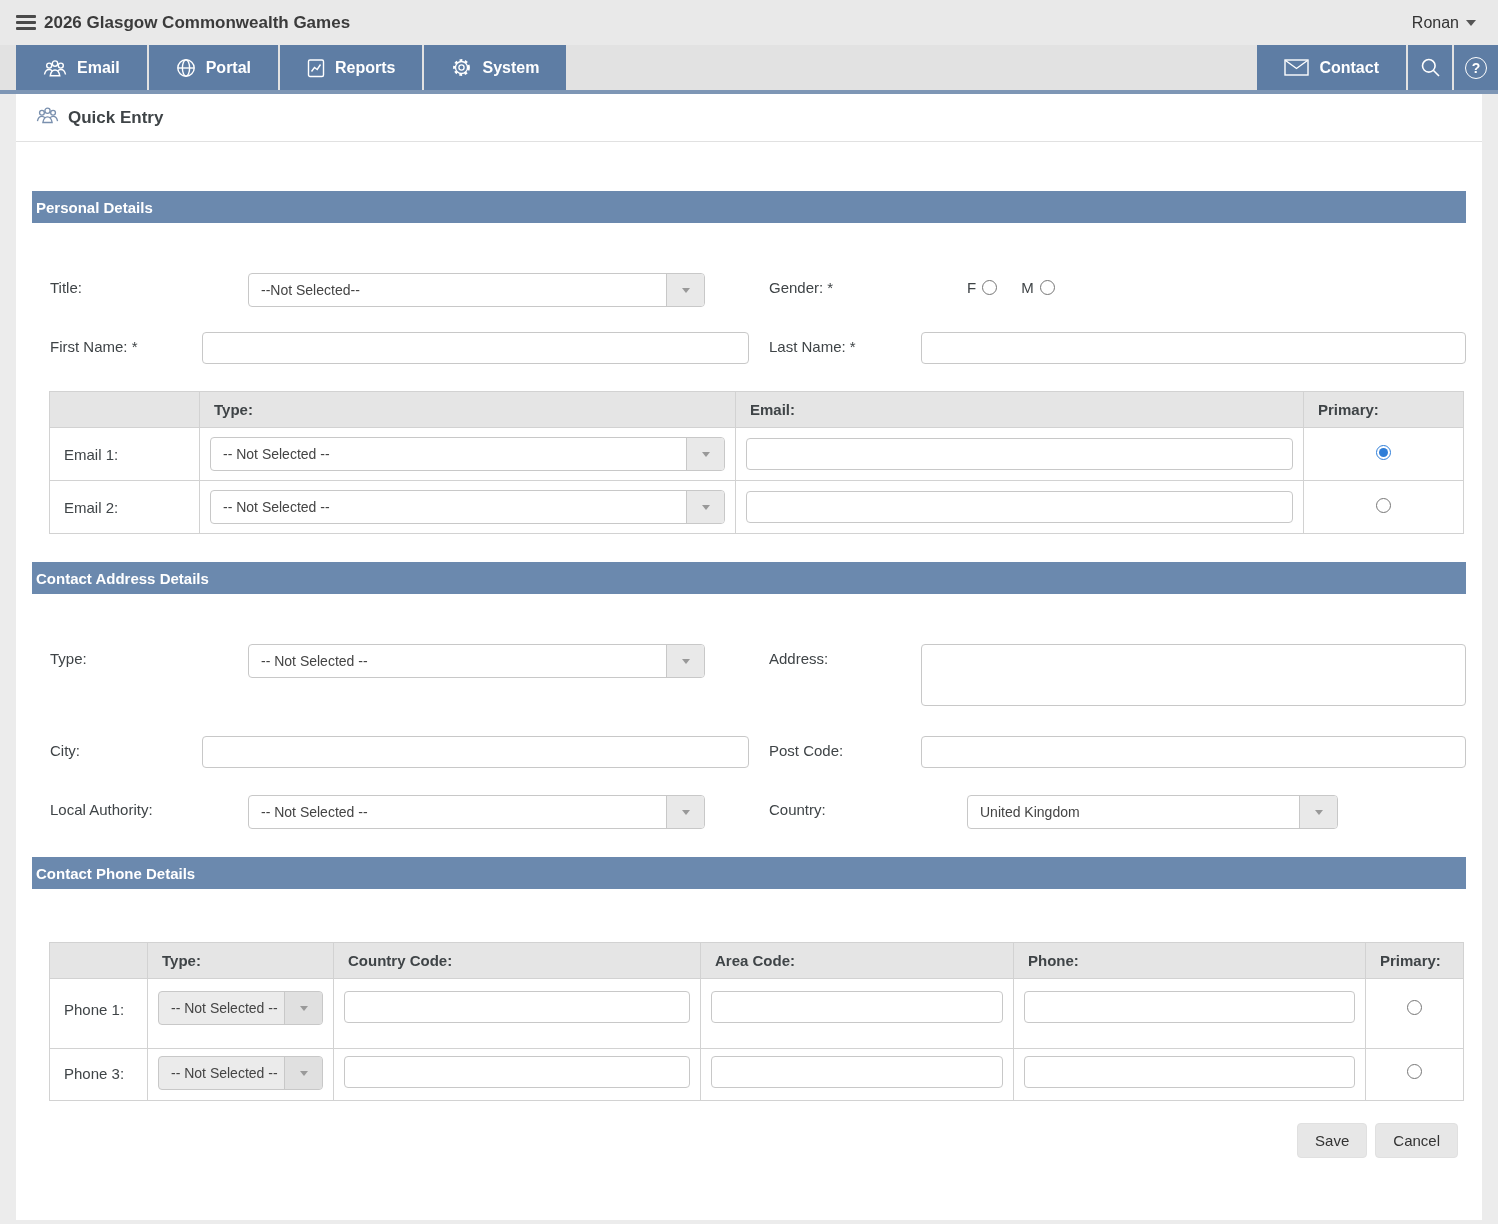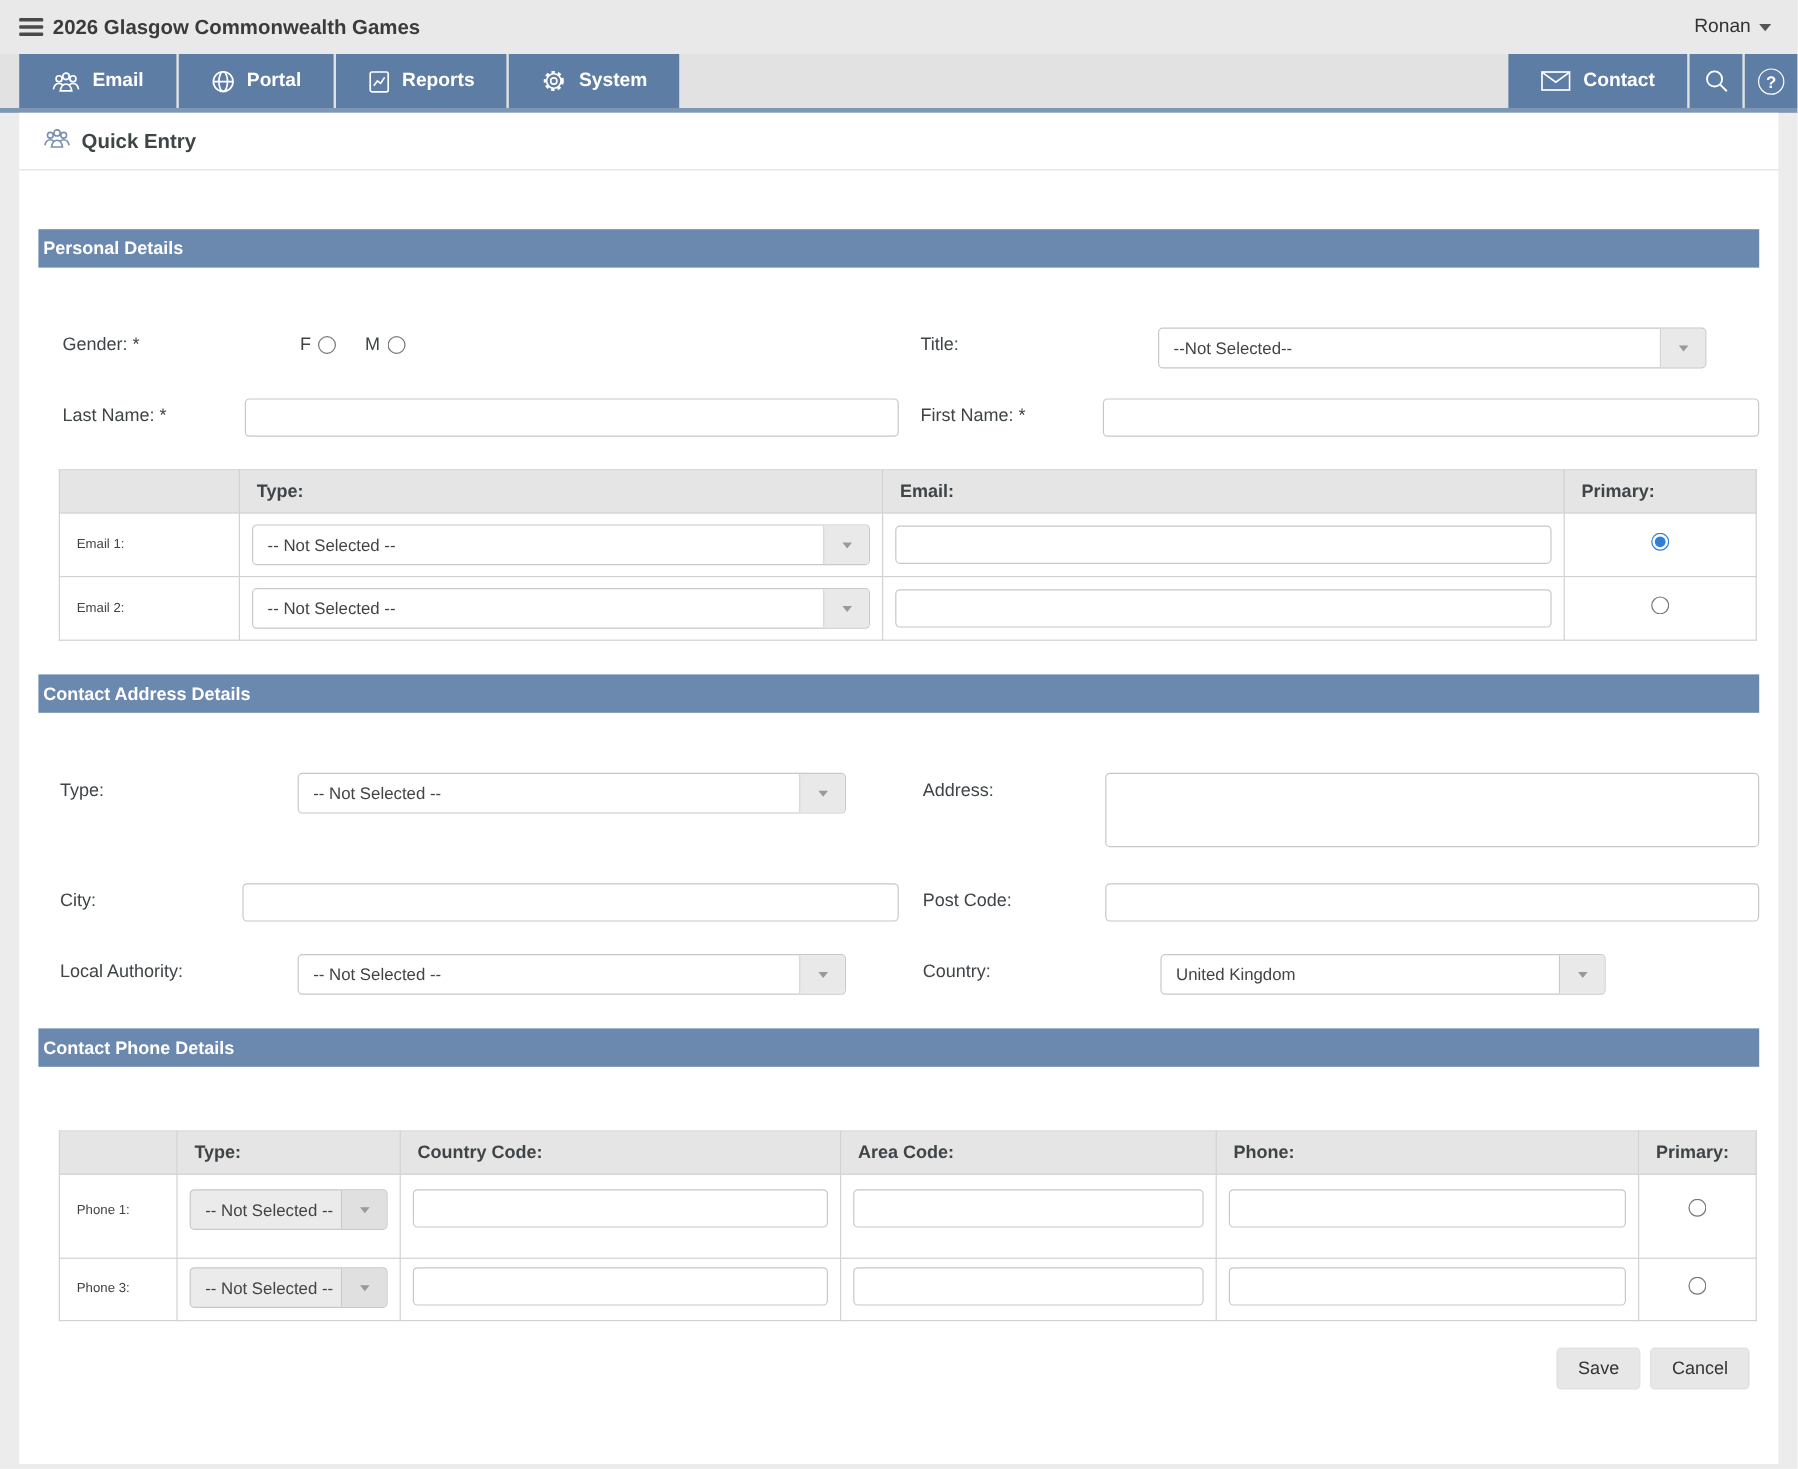--- a/index.html
+++ b/index.html
@@ -85,21 +85,21 @@
   .dropdown.gray { background:#ebebeb; }
   .dropdown.gray .dd-btn { background:#e0e0e0; }
   
   .grid-table { border-collapse:collapse; margin:0 33px; table-layout:fixed; }
   .grid-table th, .grid-table td { border:1px solid #d2d2d2; }
   .grid-table th {
     background:#e5e5e5; text-align:left; font-size:15px; font-weight:700; color:#3f4447;
     padding:9px 14px;
   }
   .grid-table td { padding:9px 10px; vertical-align:middle; background:#fff; }
-  .row-label { font-size:11px; color:#3f4447; padding-left:14px !important; }
+  .row-label { font-size:15px; color:#3f4447; padding-left:14px !important; }
   .email-table { width:1414px; }
   .email-table .c0 { width:150px; } .email-table .c1 { width:536px; }
   .email-table .c2 { width:568px; } .email-table .c3 { width:160px; }
   .email-table td { height:50px; }
   .phone-table { width:1414px; margin-top:53px; }
   .phone-table .c0 { width:98px; } .phone-table .c1 { width:186px; }
   .phone-table .c2 { width:367px; } .phone-table .c3 { width:313px; }
   .phone-table .c4 { width:352px; } .phone-table .c5 { width:98px; }
   .phone-table td { height:70px; vertical-align:top; padding-top:12px; }
   .phone-table td.row-label, .phone-table td.radio-cell { vertical-align:middle; padding-top:0; }
@@ -219,47 +219,47 @@
       </svg>
     </span>
     <span>Quick Entry</span>
   </div>
 
   <div class="section-header sec-gap-lg">Personal Details</div>
 
   <div class="form-area">
     <div class="form-row mt50">
       <div class="form-col">
+        <div class="form-label">Title:</div>
+        <div class="ctrl dropdown">
+          <span class="dd-value">--Not Selected--</span>
+          <span class="dd-btn">
+              <span class="dd-arrow"></span>
+            </span>
+        </div>
+      </div>
+      <div class="form-col">
         <div class="form-label-r">Gender: *</div>
         <div class="gender-group">
           <span>F</span>
           <input type="radio" name="gender" style="">
           <span class="g-m">M</span>
           <input type="radio" name="gender" style="">
         </div>
       </div>
-      <div class="form-col">
-        <div class="form-label">Title:</div>
-        <div class="ctrl dropdown">
-          <span class="dd-value">--Not Selected--</span>
-          <span class="dd-btn">
-              <span class="dd-arrow"></span>
-            </span>
-        </div>
-      </div>
     </div>
 
     <div class="form-row mt25">
+      <div class="form-col">
+        <div class="form-label">First Name: *</div>
+        <input class="ctrl text-input" style="">
+      </div>
       <div class="form-col">
         <div class="form-label-r">Last Name: *</div>
         <input class="ctrl-r text-input" style="">
-      </div>
-      <div class="form-col">
-        <div class="form-label">First Name: *</div>
-        <input class="ctrl text-input" style="">
       </div>
     </div>
 
     <table class="grid-table email-table mt27" style="margin-left:17px;">
       <colgroup>
           <col class="c0">
           <col class="c1">
           <col class="c2">
           <col class="c3">
         </colgroup>

